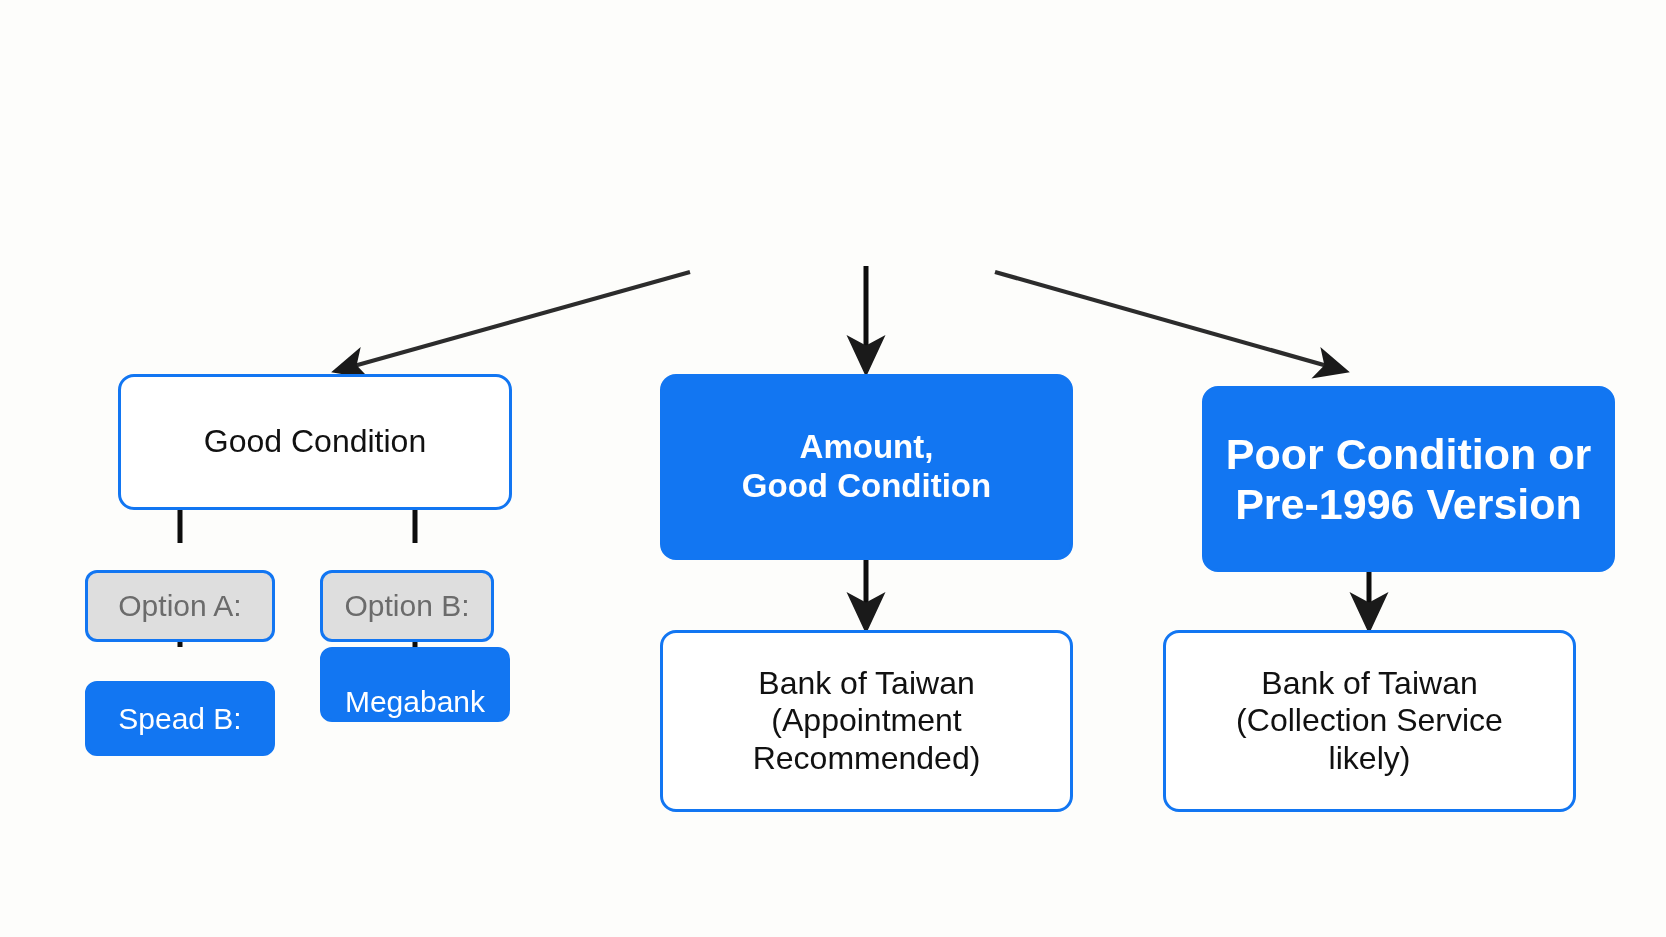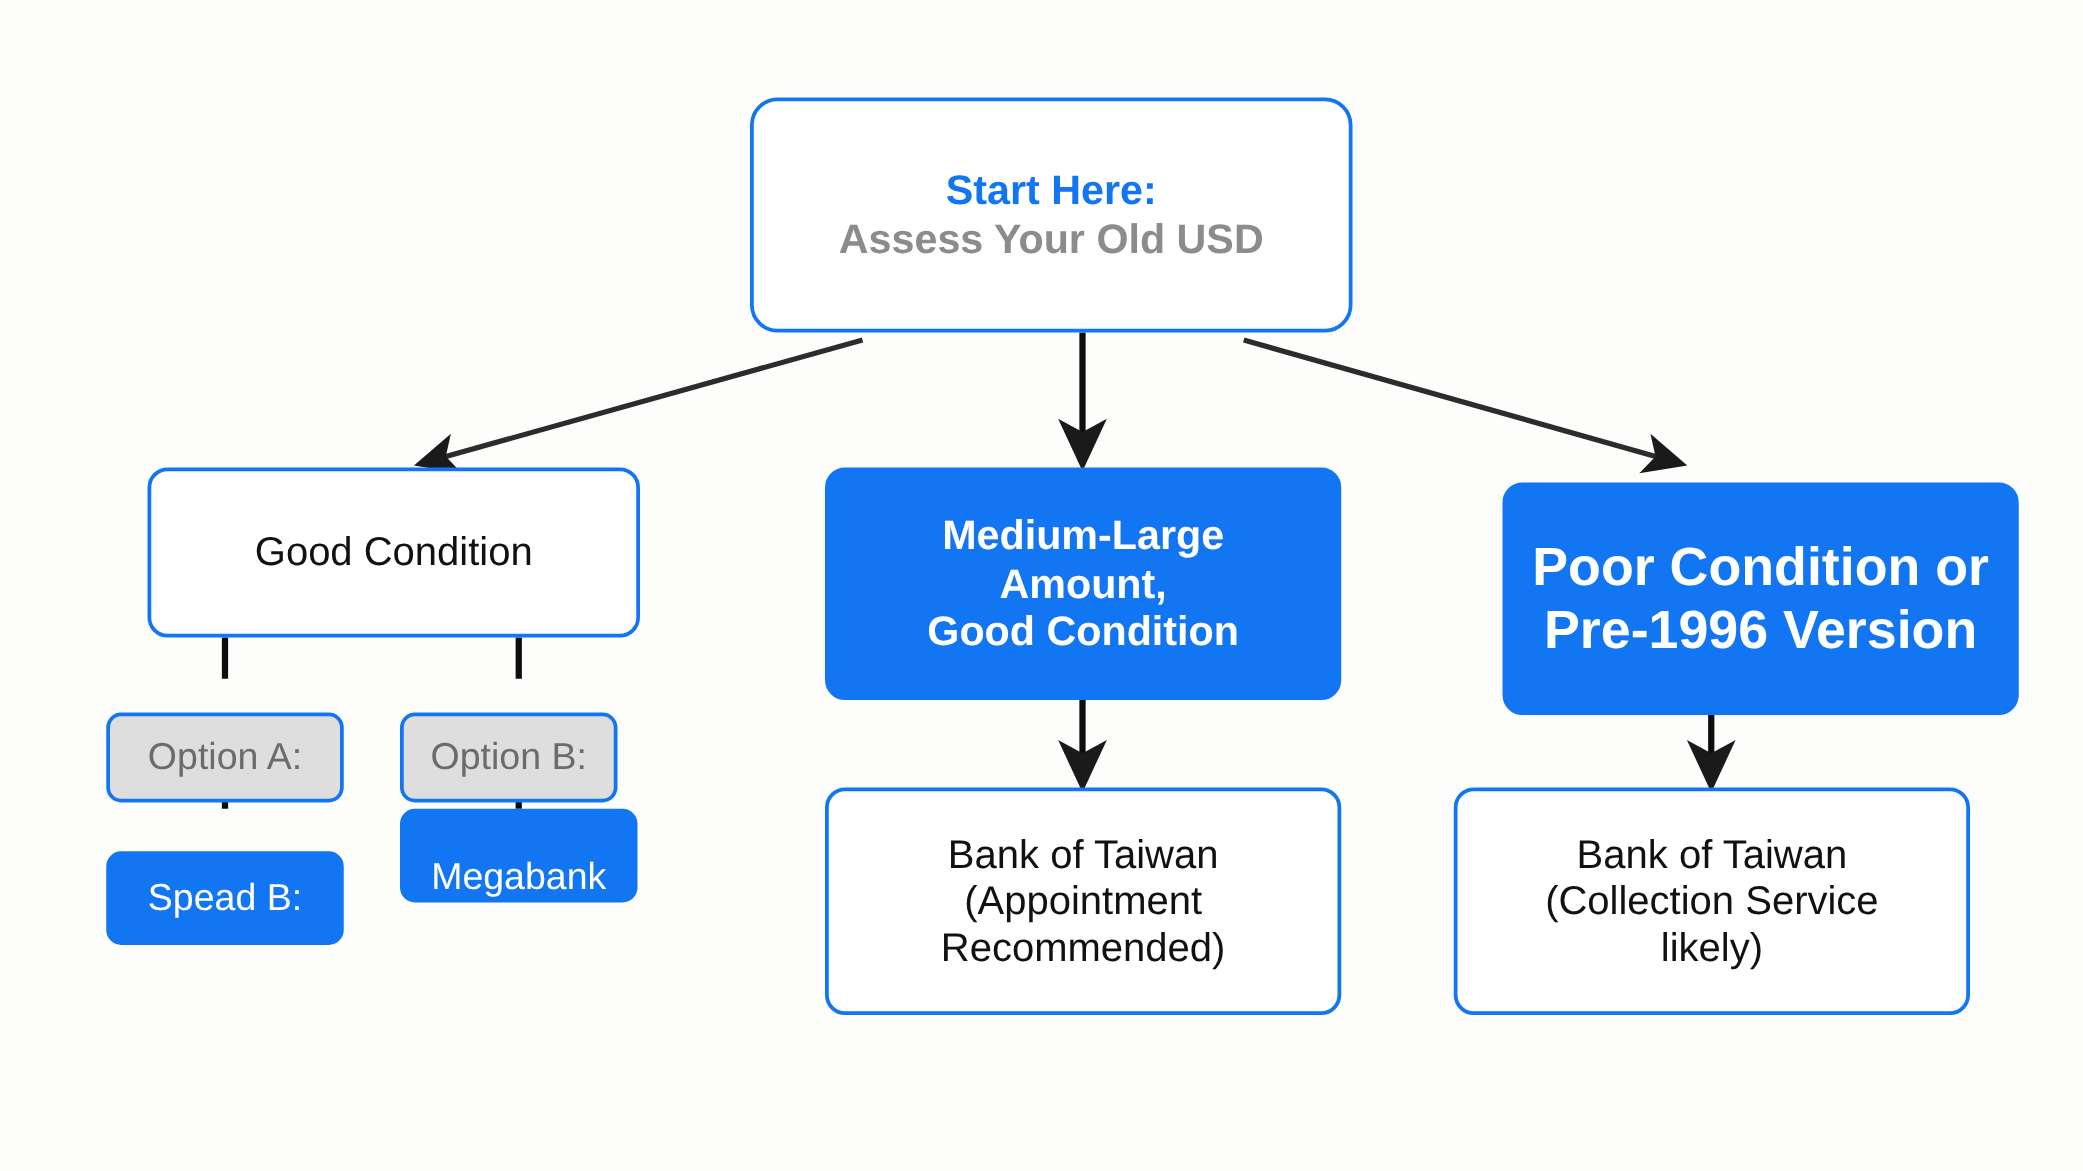--- a/index.html
+++ b/index.html
@@ -101,24 +101,20 @@
 
     <line x1="180" y1="614" x2="180" y2="647" stroke="#0d0d0d" stroke-width="5"></line>
 
     <line x1="415" y1="614" x2="415" y2="647" stroke="#0d0d0d" stroke-width="5"></line>
 
     <line x1="866" y1="560" x2="866" y2="628" stroke="#0d0d0d" stroke-width="5" marker-end="url(#ah)"></line>
 
     <line x1="1369" y1="560" x2="1369" y2="628" stroke="#0d0d0d" stroke-width="5" marker-end="url(#ah)"></line>
   </svg>
 
-  <div class="node white start" style="left:600px; top:78px; width:482px; height:188px; font-size:33px;">
-    <span class="line accent">Start Here:</span>
-    <span class="line muted">Assess Your Old USD</span>
-  </div>
 
   <div class="node white" style="left:118px; top:374px; width:394px; height:136px; font-size:32px; font-weight:normal;">
     <span class="line">Good Condition</span>
   </div>
 
   <div class="node grey small-pill" style="left:85px; top:543px; width:190px; height:72px; font-size:30px; font-weight:normal;">
     <span class="line">Option A:</span>
   </div>
 
   <div class="node grey small-pill" style="left:320px; top:543px; width:174px; height:72px; font-size:30px; font-weight:normal;">
@@ -127,21 +123,20 @@
 
   <div class="node filled small-pill" style="left:85px; top:681px; width:190px; height:75px; font-size:30px; font-weight:normal;">
     <span class="line">Spead B:</span>
   </div>
 
   <div class="node filled small-pill" style="left:320px; top:647px; width:190px; height:75px; font-size:30px; font-weight:normal;justify-content:flex-end;">
     <span class="line">Megabank</span>
   </div>
 
   <div class="node filled" style="left:660px; top:374px; width:413px; height:186px; font-size:33px;">
-    <span class="line">Medium-Large</span>
     <span class="line">Amount,</span>
     <span class="line">Good Condition</span>
   </div>
 
   <div class="node filled" style="left:1163px; top:386px; width:413px; height:186px; font-size:43px;margin-left:39px;">
     <span class="line">Poor Condition or</span>
     <span class="line">Pre-1996 Version</span>
   </div>
 
   <div class="node white" style="left:660px; top:630px; width:413px; height:182px; font-size:32px; font-weight:normal;">

